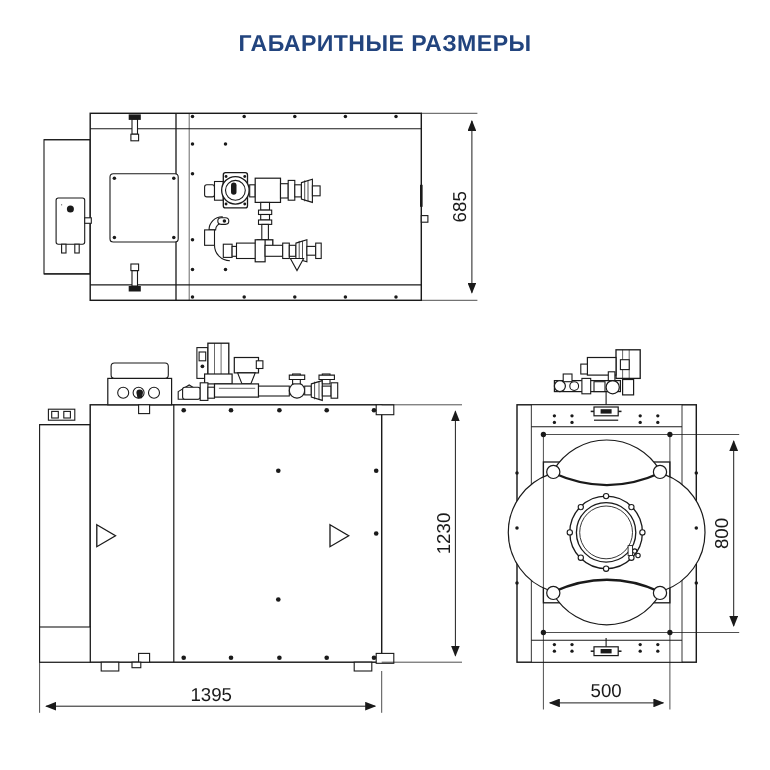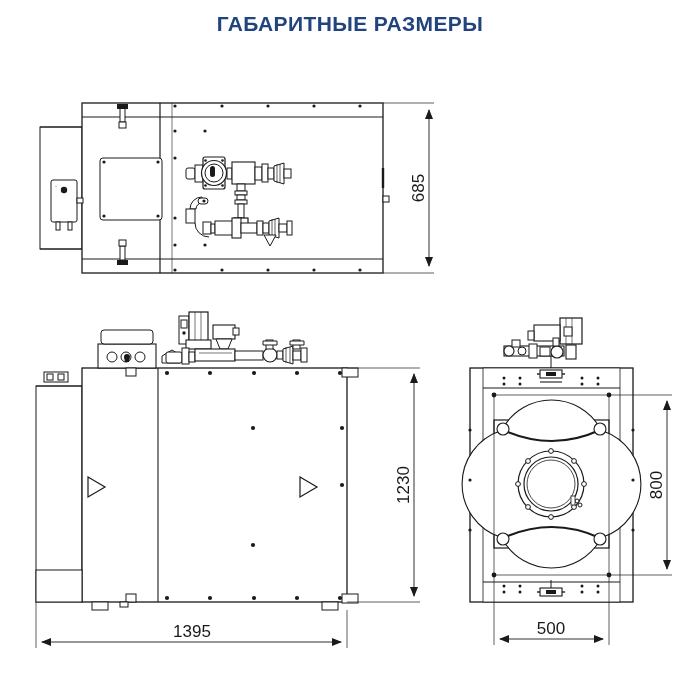--- a/index.html
+++ b/index.html
@@ -16,21 +16,21 @@
   }
   #page {
     position: relative;
     width: 700px;
     height: 700px;
     background: #ffffff;
   }
   #title {
     position: absolute;
     left: 0;
-    top: 12px;
+    top: 28px;
     width: 700px;
     text-align: center;
     font-family: "Liberation Sans", sans-serif;
     font-size: 21px;
     font-weight: bold;
     letter-spacing: 0.4px;
     color: #22447e;
     user-select: none;
   }
   #drawing {

